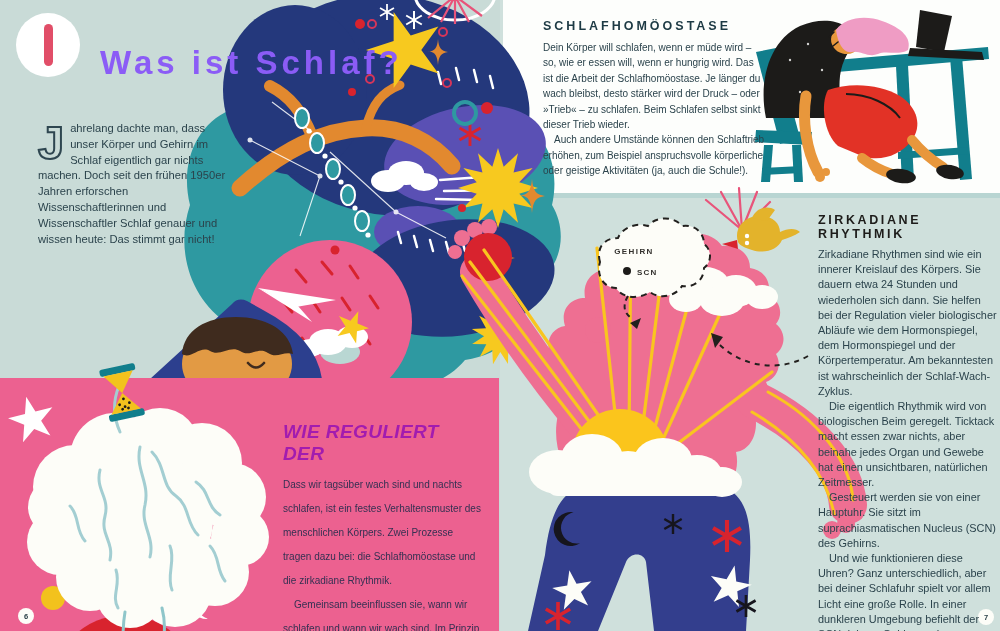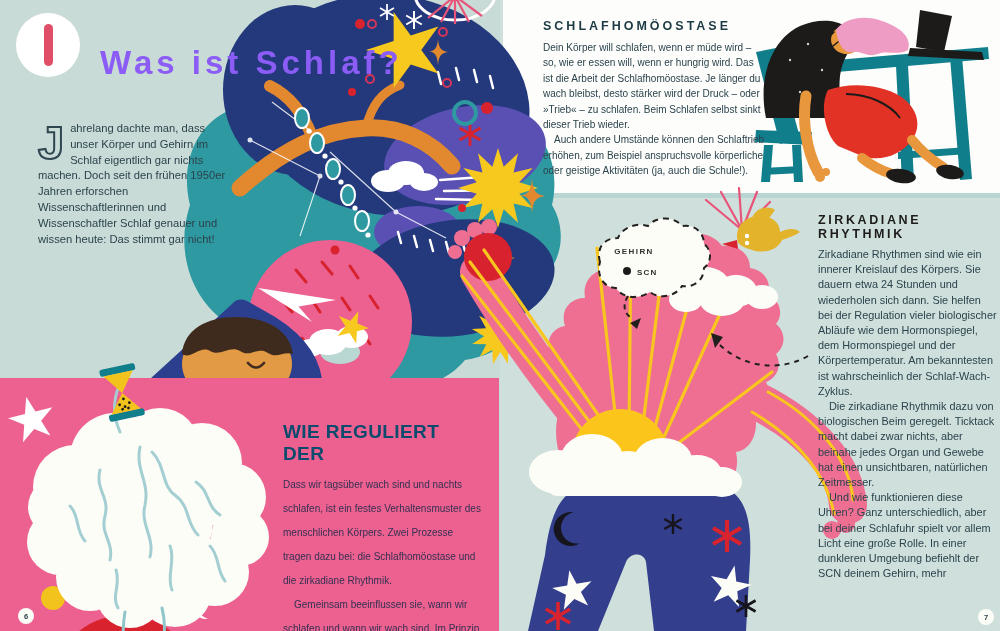--- a/index.html
+++ b/index.html
@@ -23,21 +23,21 @@
     float:left;font-size:47px;line-height:40px;font-weight:700;
     color:transparent;-webkit-text-stroke:2px #2e4650;
     padding:2px 6px 0 0;
   }
   
   .whitebox-text{left:543px;top:19px;width:222px;color:#2b434c;}
   .box-heading{font-size:12.5px;font-weight:700;letter-spacing:3px;color:#1d3a44;margin:0 0 7px 0;}
   .whitebox-text p{margin:0;font-size:10px;line-height:15.4px;}
   
   .pinkbox-text{left:283px;top:421px;width:198px;color:#343052;}
-  .pink-heading{font-size:19px;line-height:21.5px;font-weight:800;letter-spacing:.4px;color:#0c4a6e;margin:0 0 9px 0;}
+  .pink-heading{font-size:19px;line-height:21.5px;font-weight:800;letter-spacing:.4px;color:#a21caf;margin:0 0 9px 0;font-style:italic;}
   .pinkbox-text p{margin:0;font-size:10px;line-height:24px;}
   
   .circadian-text{left:818px;top:213px;width:180px;color:#2b434c;}
   .circadian-text .box-heading{letter-spacing:2.6px;color:#1d1c1a;margin-bottom:6px;}
   .circadian-text p{margin:0;font-size:10.9px;line-height:15.2px;}
   p.ind{text-indent:11px;}
   b{font-weight:400;}
 </style>
 </head>
 <body>
@@ -382,15 +382,16 @@
 
 <div class="abs pinkbox-text">
   <h2 class="pink-heading"><span>WIE REGULIERT DER</span><br></h2>
   <p><span>Dass wir tagsüber wach sind und nachts schlafen, ist ein festes Verhaltensmuster des menschlichen Körpers. Zwei Prozesse tragen dazu bei: die </span><b>Schlafhomöostase</b><span> und die </span><b>zirkadiane Rhythmik</b><span>.</span></p>
   <p class="ind"><span>Gemeinsam beeinflussen sie, wann wir schlafen und wann wir wach sind. Im Prinzip entscheiden sie, wie stark der Körper sein Schlafbedürfnis spürt.</span></p>
 </div>
 
 <div class="abs circadian-text">
   <h2 class="box-heading">ZIRKADIANE RHYTHMIK</h2>
   <p><span>Zirkadiane Rhythmen sind wie ein innerer Kreislauf des Körpers. Sie dauern etwa 24 Stunden und wiederholen sich dann. Sie helfen bei der Regulation vieler biologischer Abläufe wie dem </span><b>Hormonspiegel</b><span>, dem </span><b>Hormonspiegel</b><span> und der Körpertemperatur. Am bekanntesten ist wahrscheinlich der </span><b>Schlaf-Wach-Zyklus</b><span>.</span></p>
-  <p class="ind"><span>Die zirkadiane Rhythmik dazu von </span><b>biologischen Beim</b><span> geregelt. Ticktack macht dabei zwar nichts, aber beinahe jedes Organ und Gewebe hat einen unsichtbaren, natürlichen Zeitmesser.</span></p>
+  <p class="ind"><span>Die eigentlich Rhythmik wird von </span><b>biologischen Beim</b><span> geregelt. Ticktack macht essen zwar nichts, aber beinahe jedes Organ und Gewebe hat einen unsichtbaren, natürlichen Zeitmesser.</span></p>
+  <p class="ind"><span>Gesteuert werden sie von einer </span><b>Hauptuhr</b><span>. Sie sitzt im </span><b>suprachiasmatischen Nucleus</b><span> (SCN) des Gehirns.</span></p>
   <p class="ind"><span>Und wie funktionieren diese Uhren? Ganz unterschiedlich, aber bei deiner Schlafuhr spielt vor allem Licht eine große Rolle. In einer dunkleren Umgebung befiehlt der SCN deinem Gehirn, mehr </span></p>
 </div>
 
 </body></html>

